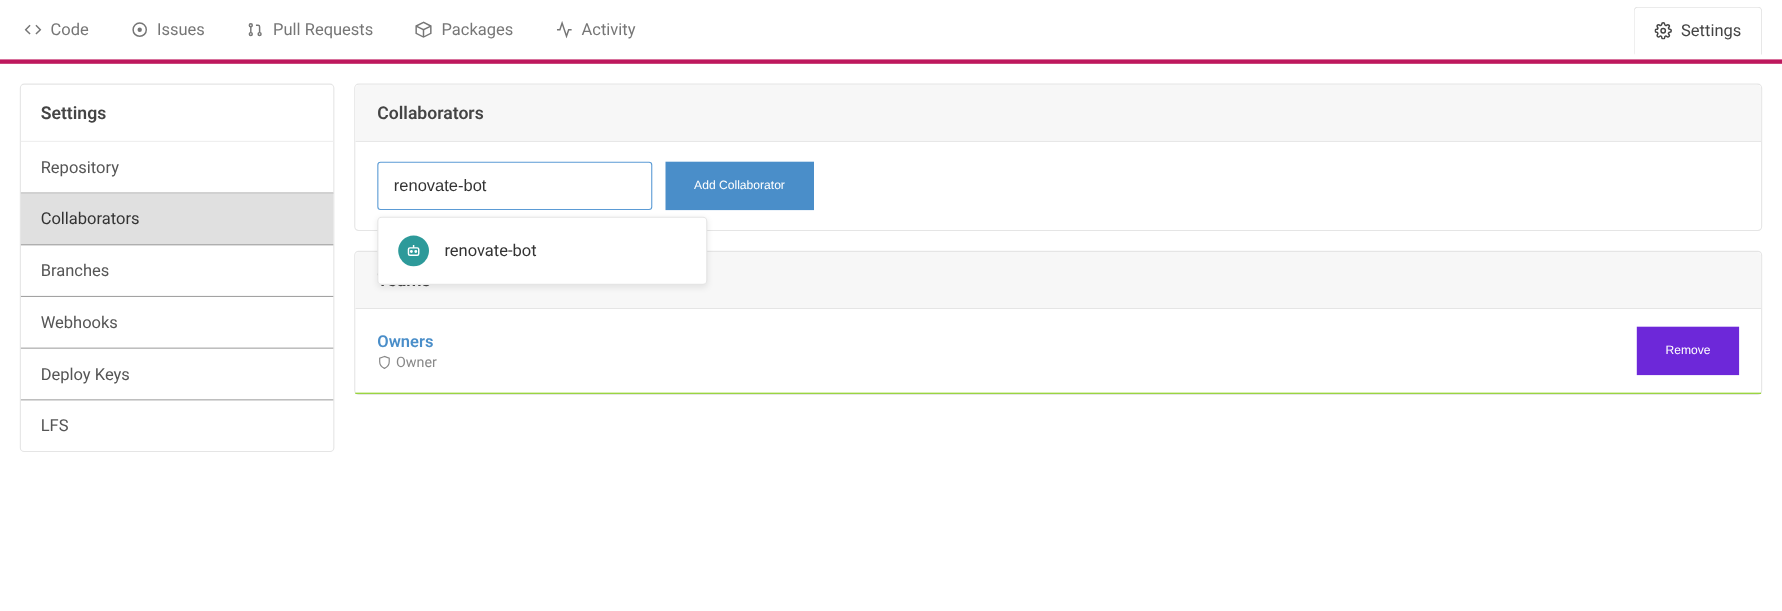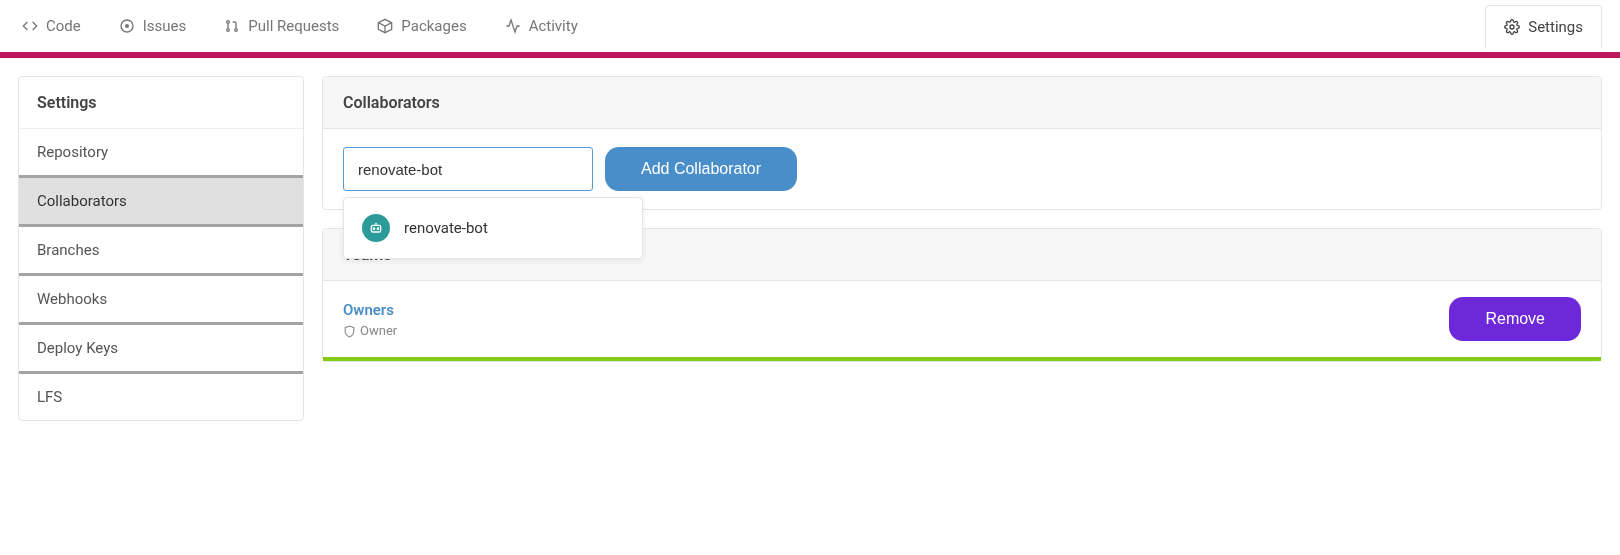--- a/index.html
+++ b/index.html
@@ -10,21 +10,21 @@
     background: #ffffff;
     width: 1620px;
     height: 555px;
   }
 
   
   .topbar {
     display: flex;
     align-items: center;
     height: 58px;
-    border-bottom: 6px solid #be185d;
+    border-bottom: 4px solid #be185d;
     padding: 0 18px;
     position: relative;
   }
   .topbar-tabs {
     display: flex;
     gap: 30px;
     align-items: center;
     flex: 1;
   }
   .tab-item {
@@ -67,21 +67,21 @@
     padding: 16px 18px;
     font-size: 16px;
     font-weight: 600;
     color: #444;
     border-bottom: 1px solid #eee;
   }
   .sidebar-item {
     padding: 14px 18px;
     font-size: 15px;
     color: #555;
-    border-bottom: 3px solid #a3a3a3;
+    border-bottom: 1px solid #a3a3a3;
     cursor: pointer;
   }
   .sidebar-item:last-child { border-bottom: none; }
   .sidebar-item.active {
     background: #e0e0e0;
     color: #333;
   }
 
   
   .content {
@@ -119,26 +119,26 @@
     border: 1px solid #5b9bd5;
     border-radius: 3px;
     font-size: 15px;
     color: #333;
     outline: none;
   }
   .text-input.plain { border-color: #ddd; color:#999; }
   .text-input::placeholder { color: #999; }
   .btn {
     height: 44px;
-    padding: 0 36px;
+    padding: 0 26px;
     border: none;
-    border-radius: 14px;
+    border-radius: 0;
     background: #4a8ec9;
     color: #fff;
-    font-size: 16px;
+    font-size: 11px;
     cursor: pointer;
   }
   .btn.remove {
     background: #6d28d9;
   }
 
   
   .dropdown {
     position: absolute;
     top: 68px;
@@ -165,26 +165,26 @@
   }
   .avatar svg { width:16px; height:16px; stroke:#fff; fill:none; }
   .dropdown-item span { font-size:15px; color:#333; }
 
   
   .team-row {
     display:flex;
     align-items:center;
     justify-content: space-between;
     padding: 16px 20px;
-    border-bottom: 4px solid #84cc16;
+    border-bottom: 1px solid #84cc16;
     gap: 11px;
   }
   .team-info { display:flex; flex-direction:column; gap:4px; }
   .team-name { color:#4a8ec9; font-weight:600; font-size:15px; }
-  .team-role { color:#888; font-size:13px; display:flex; align-items:flex-end; gap:4px; }
+  .team-role { color:#888; font-size:13px; display:flex; align-items:flex-start; gap:4px; }
   .team-role svg { width:13px; height:13px; stroke:#888; fill:none; }
 </style>
 </head>
 <body>
 
 <div class="topbar">
   <div class="topbar-tabs">
     <div class="tab-item">
       <svg viewBox="0 0 24 24" stroke-width="2">
           <polyline points="16 18 22 12 16 6"></polyline>

